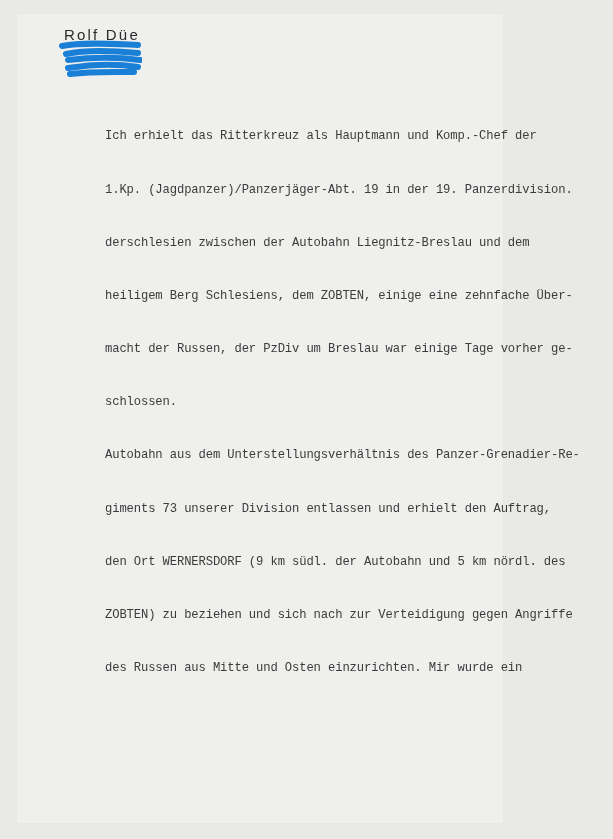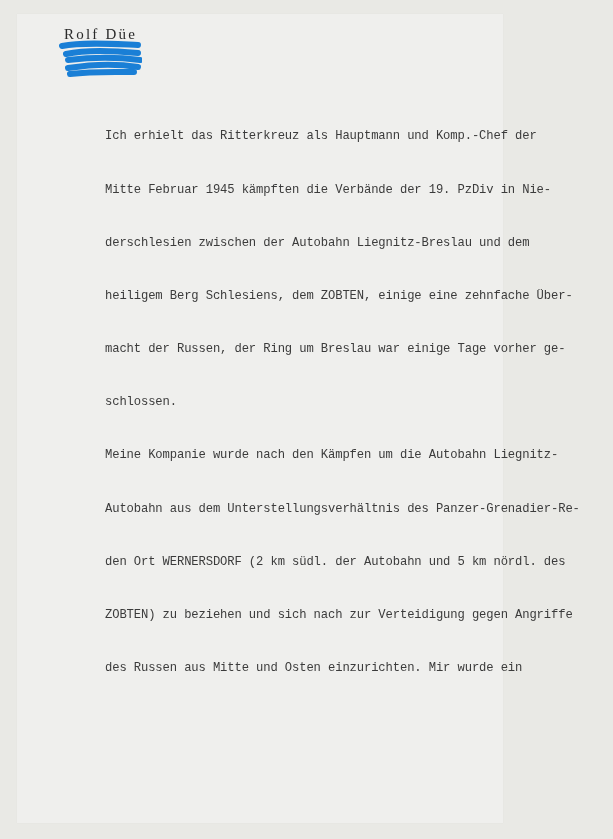--- a/index.html
+++ b/index.html
@@ -19,21 +19,21 @@
       top: 14px;
       width: 486px;
       height: 809px;
       background: #efefed;
       box-shadow: 0 0 1px rgba(0,0,0,0.06);
     }
     .letterhead-name {
       position: absolute;
       left: 64px;
       top: 26px;
-      font-family: Liberation Serif, serif;
+      font-family: Liberation Sans, sans-serif;
       font-size: 15px;
       letter-spacing: 2.2px;
       color: #2a2a2a;
       white-space: nowrap;
     }
     .redaction {
       position: absolute;
       left: 58px;
       top: 40px;
       width: 84px;
@@ -68,28 +68,28 @@
     <path d="M4 6 C 25 2, 55 4, 80 5"></path>
     <path d="M8 14 C 30 9, 60 11, 80 13"></path>
     <path d="M10 20 C 35 17, 60 17, 82 20"></path>
     <path d="M10 28 C 35 24, 62 24, 80 27"></path>
     <path d="M12 34 C 35 31, 60 32, 76 32"></path>
   </g>
 </svg>
 
 <div class="body-text">
   <span class="line">Ich erhielt das Ritterkreuz als Hauptmann und Komp.-Chef der</span>
-  <span class="line">Mitte Februar 1945 kämpften die Verbände der 19. PzDiv in Nie-</span>
+  <span class="line">1.Kp. (Jagdpanzer)/Panzerjäger-Abt. 19 in der 19. Panzerdivision.</span>
   <span class="line">derschlesien zwischen der Autobahn Liegnitz-Breslau und dem</span>
   <span class="line">heiligem Berg Schlesiens, dem ZOBTEN, einige eine zehnfache Über-</span>
-  <span class="line">macht der Russen, der Ring um Breslau war einige Tage vorher ge-</span>
+  <span class="line">macht der Russen, der PzDiv um Breslau war einige Tage vorher ge-</span>
   <span class="line">schlossen.</span>
-  <span class="line">Meine Kompanie wurde nach den Kämpfen um die Autobahn Liegnitz-</span>
   <span class="line">Autobahn aus dem Unterstellungsverhältnis des Panzer-Grenadier-Re-</span>
-  <span class="line">den Ort WERNERSDORF (2 km südl. der Autobahn und 5 km nördl. des</span>
+  <span class="line">giments 73 unserer Division entlassen und erhielt den Auftrag,</span>
+  <span class="line">den Ort WERNERSDORF (9 km südl. der Autobahn und 5 km nördl. des</span>
   <span class="line">ZOBTEN) zu beziehen und sich nach zur Verteidigung gegen Angriffe</span>
   <span class="line">des Russen aus Mitte und Osten einzurichten. Mir wurde ein</span>
   
   
   
   
   
   
   
   

